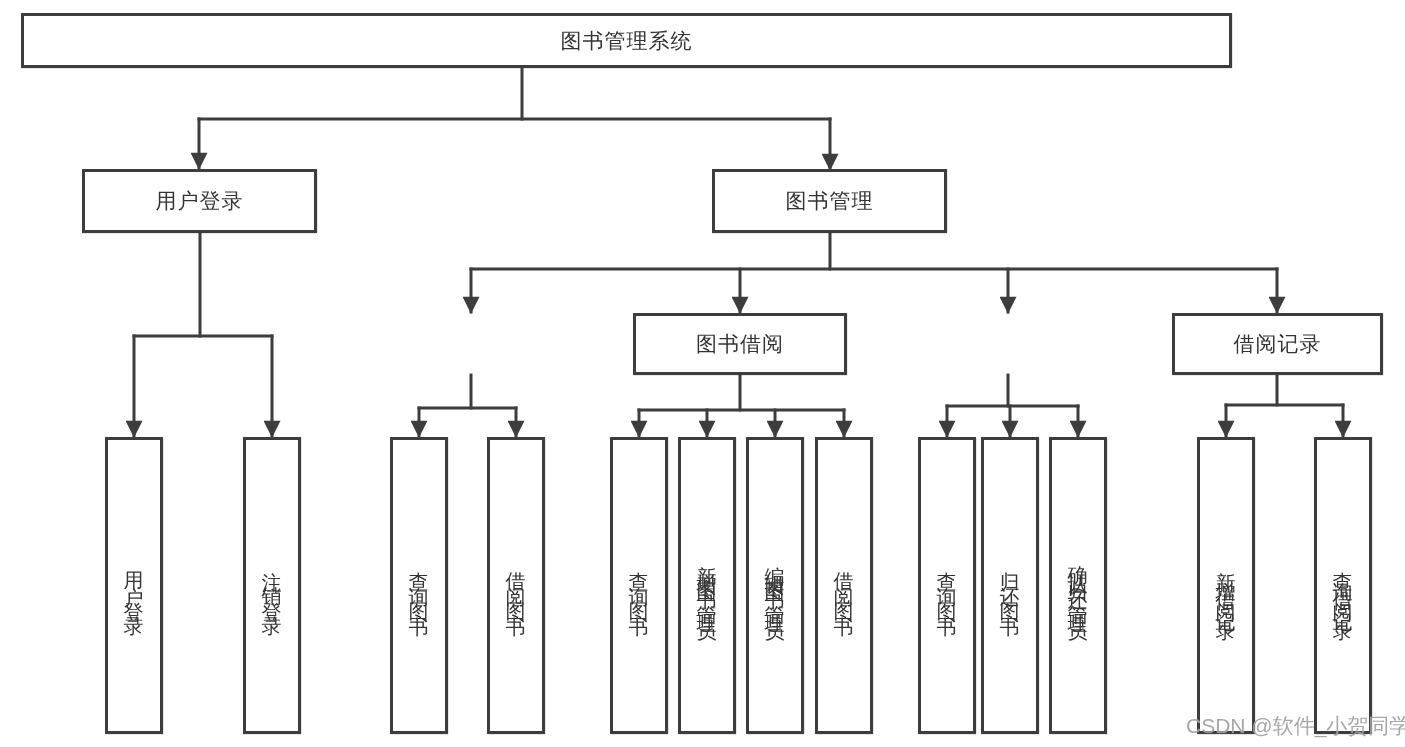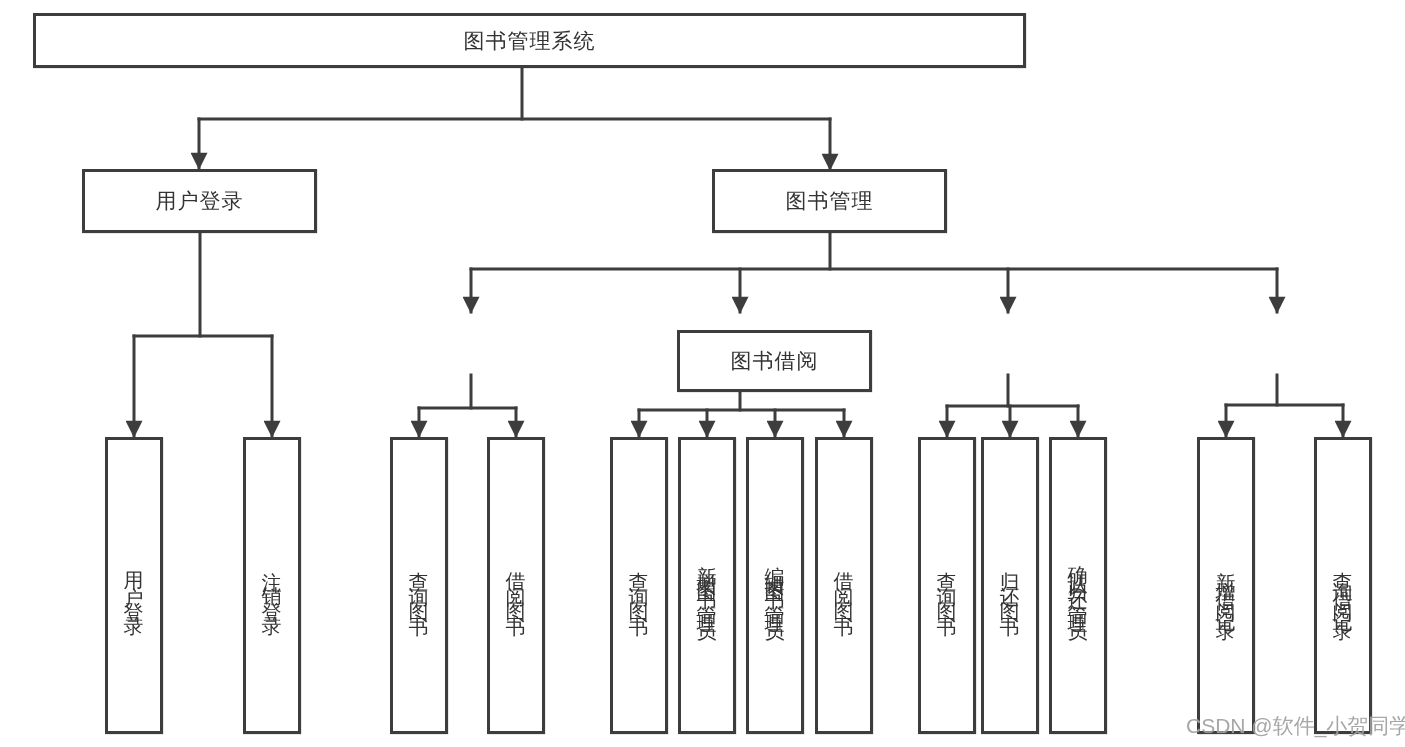--- a/index.html
+++ b/index.html
@@ -94,33 +94,36 @@
     </g>
 
     <g>
       <line x1="1277" y1="375" x2="1277" y2="405"></line>
       <line x1="1226" y1="405" x2="1343" y2="405"></line>
       <line x1="1226" y1="405" x2="1226" y2="436" marker-end="url(#arrow)"></line>
       <line x1="1343" y1="405" x2="1343" y2="436" marker-end="url(#arrow)"></line>
     </g>
   </svg>
 
-  <div class="node" style="left:33px;top:13px;width:993px;height:55px;text-align:right;">
+  <div class="node" style="left:21px;top:13px;width:1211px;height:55px;text-align:right;">
     <span class="h-label">图书管理系统</span>
   </div>
 
   <div class="node" style="left:82px;top:169px;width:235px;height:64px;">
     <span class="h-label">用户登录</span>
   </div>
   <div class="node" style="left:712px;top:169px;width:235px;height:64px;">
     <span class="h-label">图书管理</span>
   </div>
 
-  <div class="node" style="left:633px;top:330px;width:195px;height:62px;margin-left:44px;">
+  <div class="node" style="left:633px;top:313px;width:214px;height:62px;">
     <span class="h-label">图书借阅</span>
+  </div>
+  <div class="node" style="left:1172px;top:313px;width:211px;height:62px;">
+    <span class="h-label">借阅记录</span>
   </div>
 
   <div class="node leaf" style="left:105px;">
     <span class="leaf-label" style="letter-spacing: 15px;">用户登录</span>
   </div>
   <div class="node leaf" style="left:243px;">
     <span class="leaf-label" style="letter-spacing: 15px;">注销登录</span>
   </div>
 
   <div class="node leaf" style="left:390px;">

